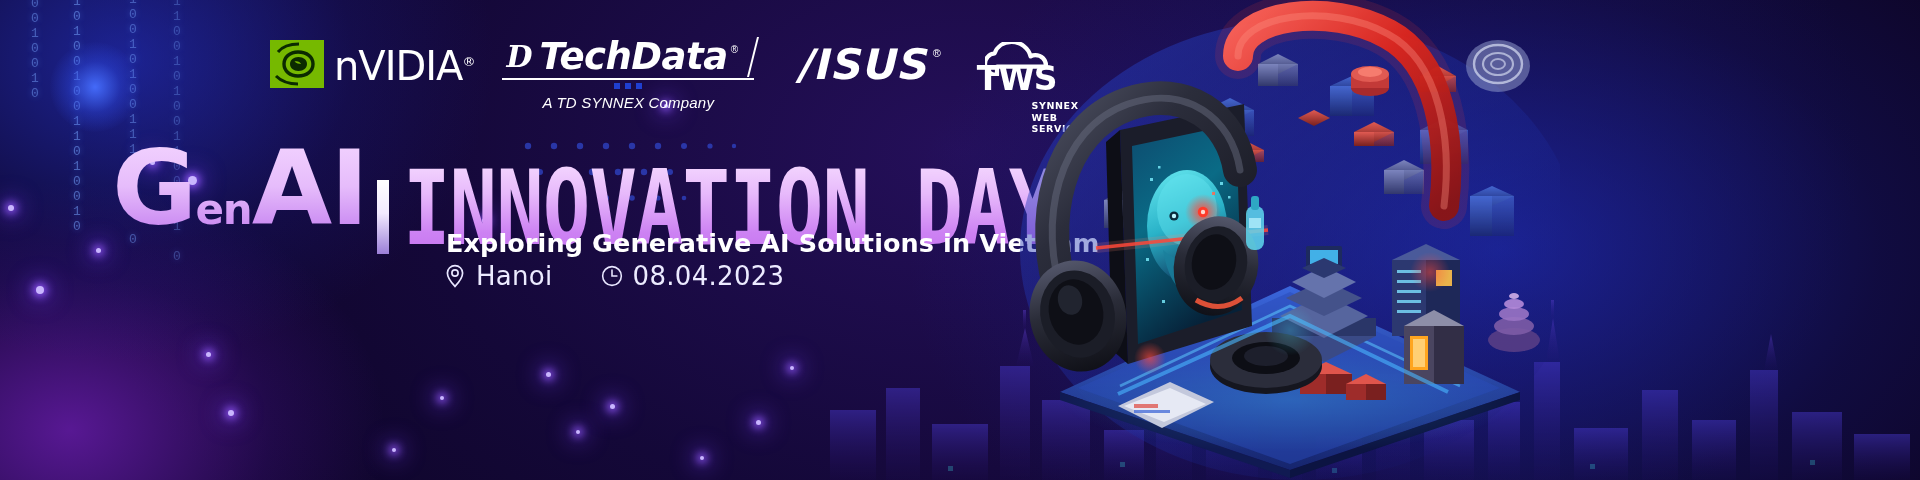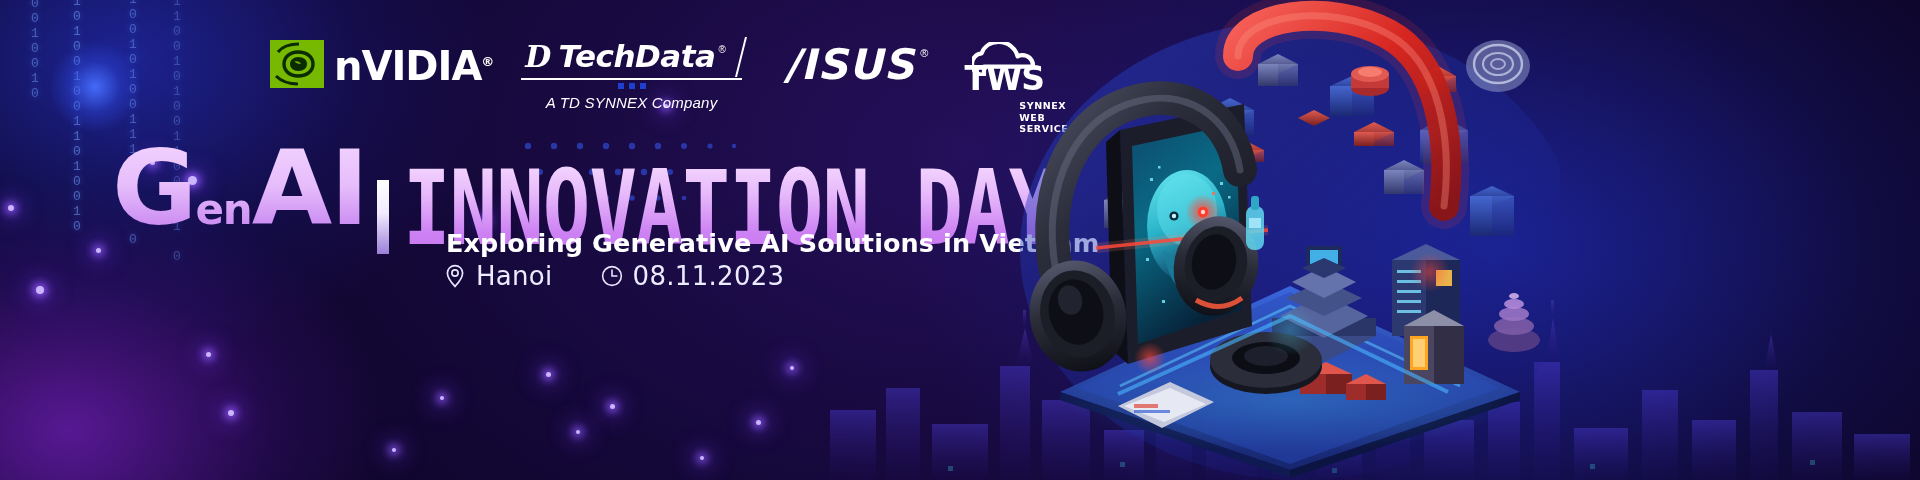--- a/index.html
+++ b/index.html
@@ -47,39 +47,39 @@
     height:58px;
     display:flex; align-items:flex-start; gap:0;
   }
   .logo-block { position:relative; display:flex; flex-direction:column; align-items:center; }
 
   
   #logo-nvidia { flex-direction:row; align-items:center; gap:10px; margin-right:28px; padding-top:4px; }
   .nv-eye { width:54px; height:48px; background:#76b900; position:relative; overflow:hidden; }
   .nv-eye svg { position:absolute; left:0; top:0; }
   .nv-word {
-    color:#fff; font-family:"DejaVu Sans", sans-serif; font-weight:700;
+    color:#fff; font-family:"DejaVu Sans", sans-serif; font-weight:400;
     font-size:40px; letter-spacing:-1px; line-height:40px;
   }
   .nv-word sup { font-size:13px; vertical-align:super; }
 
   
   #logo-techdata { margin-right:46px; padding-top:3px; }
   .td-main {
     position:relative;
     display:flex; align-items:center; gap:7px;
     padding:2px 16px 4px 4px;
   }
   .td-d {
     font-family:"DejaVu Serif", serif; font-style:italic; font-weight:700;
     font-size:30px; color:#fff; line-height:30px;
   }
   .td-word {
     font-family:"DejaVu Sans", sans-serif; font-style:italic; font-weight:700;
-    font-size:31px; color:#fff; line-height:31px; letter-spacing:-.5px;
+    font-size:37px; color:#fff; line-height:31px; letter-spacing:-.5px;
   }
   .td-reg { font-size:10px; color:#fff; align-self:flex-start; margin-left:-4px; margin-top:3px; }
   .td-slash {
     position:absolute; right:0; top:-2px;
     width:2px; height:40px; background:#fff;
     transform:skewX(-14deg);
   }
   .td-rule { width:100%; height:2px; background:#fff; margin-top:2px; position:relative; }
   .td-squares { display:flex; gap:5px; justify-content:center; margin-top:3px; }
   .td-squares i { width:6px; height:6px; background:#1f3fd0; display:block; }
@@ -342,21 +342,21 @@
         <path d="M11 1.6c-4.2 0-7.6 3.3-7.6 7.4 0 5.4 7.6 13.4 7.6 13.4s7.6-8 7.6-13.4c0-4.1-3.4-7.4-7.6-7.4z" fill="none" stroke="#e8e6ff" stroke-width="1.7"></path>
         <circle cx="11" cy="9" r="3.1" fill="none" stroke="#e8e6ff" stroke-width="1.7"></circle>
       </svg>
       <span class="label">Hanoi</span>
     </div>
     <div class="meta-item">
       <svg class="meta-ico" viewBox="0 0 24 24">
         <circle cx="12" cy="12" r="10.2" fill="none" stroke="#e8e6ff" stroke-width="1.7"></circle>
         <path d="M12 5.6V12h5.4" fill="none" stroke="#e8e6ff" stroke-width="1.7" stroke-linecap="round"></path>
       </svg>
-      <span class="label">08.11.2023</span>
+      <span class="label">08.04.2023</span>
     </div>
   </div>
 
   <div id="art">
     <svg width="560" height="480" viewBox="0 0 560 480">
       <defs>
         <linearGradient id="bgGlow" x1="0" y1="0" x2="1" y2="1">
           <stop offset="0%" stop-color="#2742c8" stop-opacity=".55"></stop>
           <stop offset="60%" stop-color="#1b2a9c" stop-opacity=".30"></stop>
           <stop offset="100%" stop-color="#140c58" stop-opacity="0"></stop>

